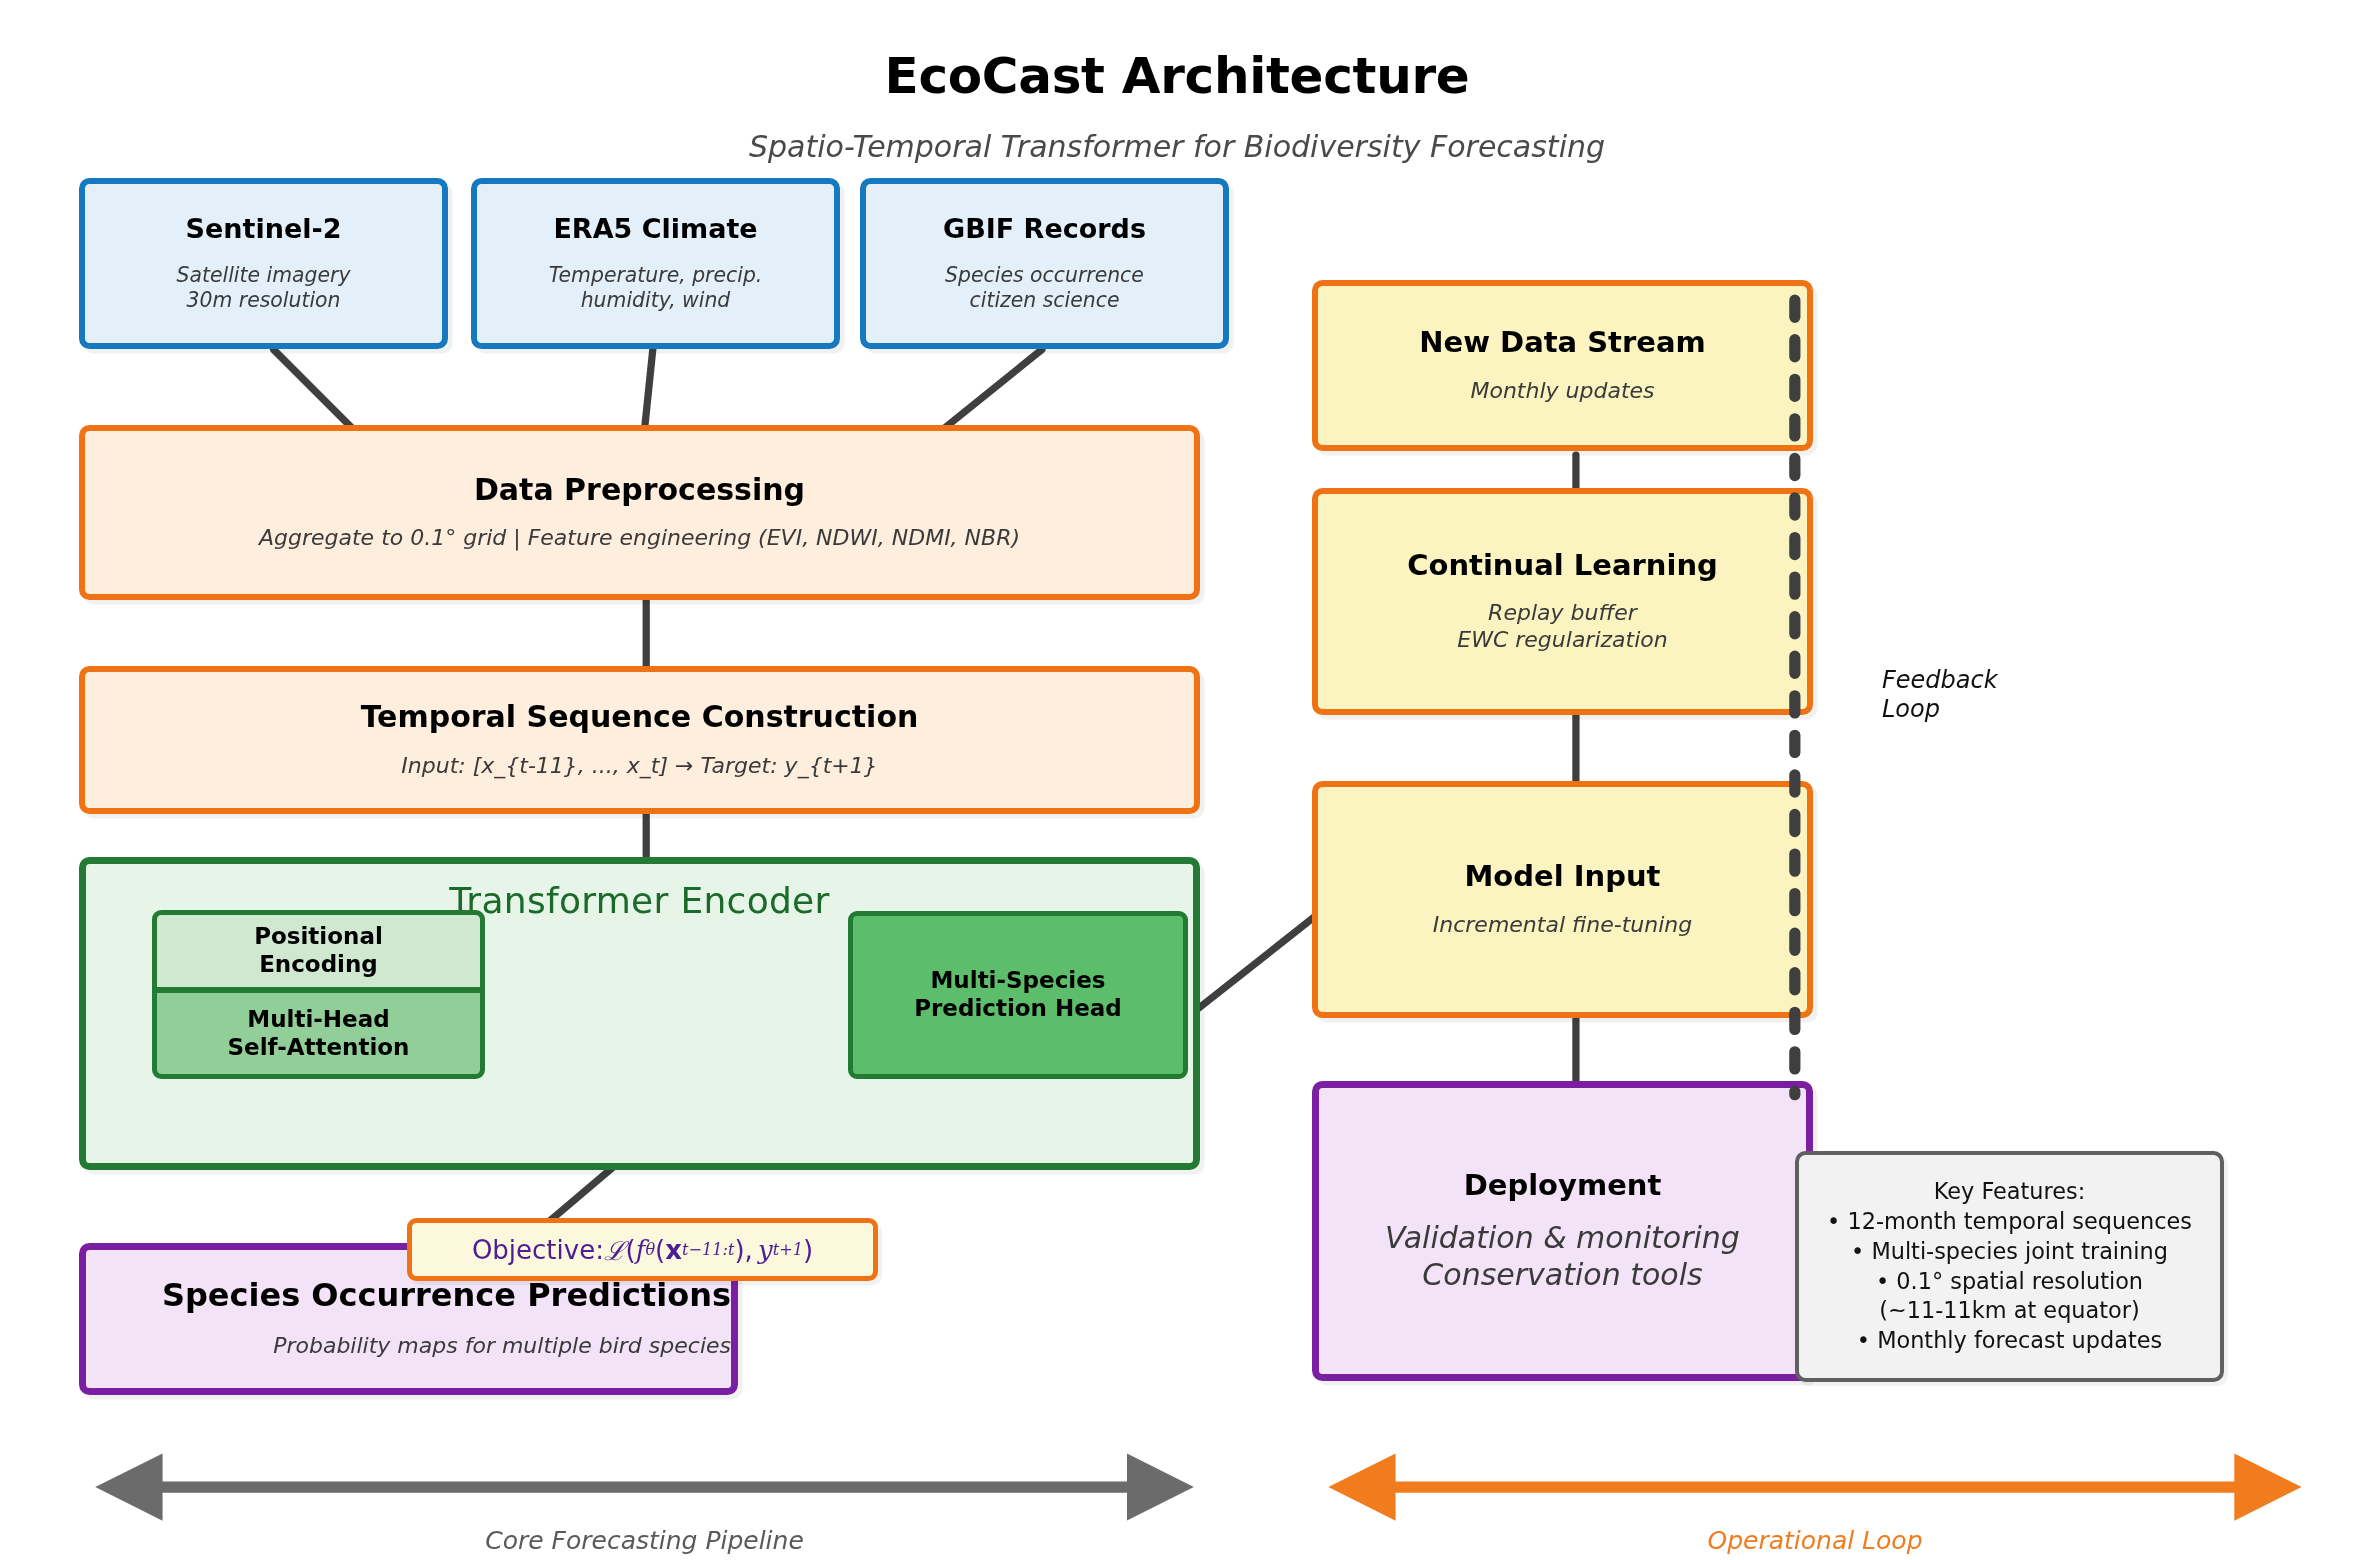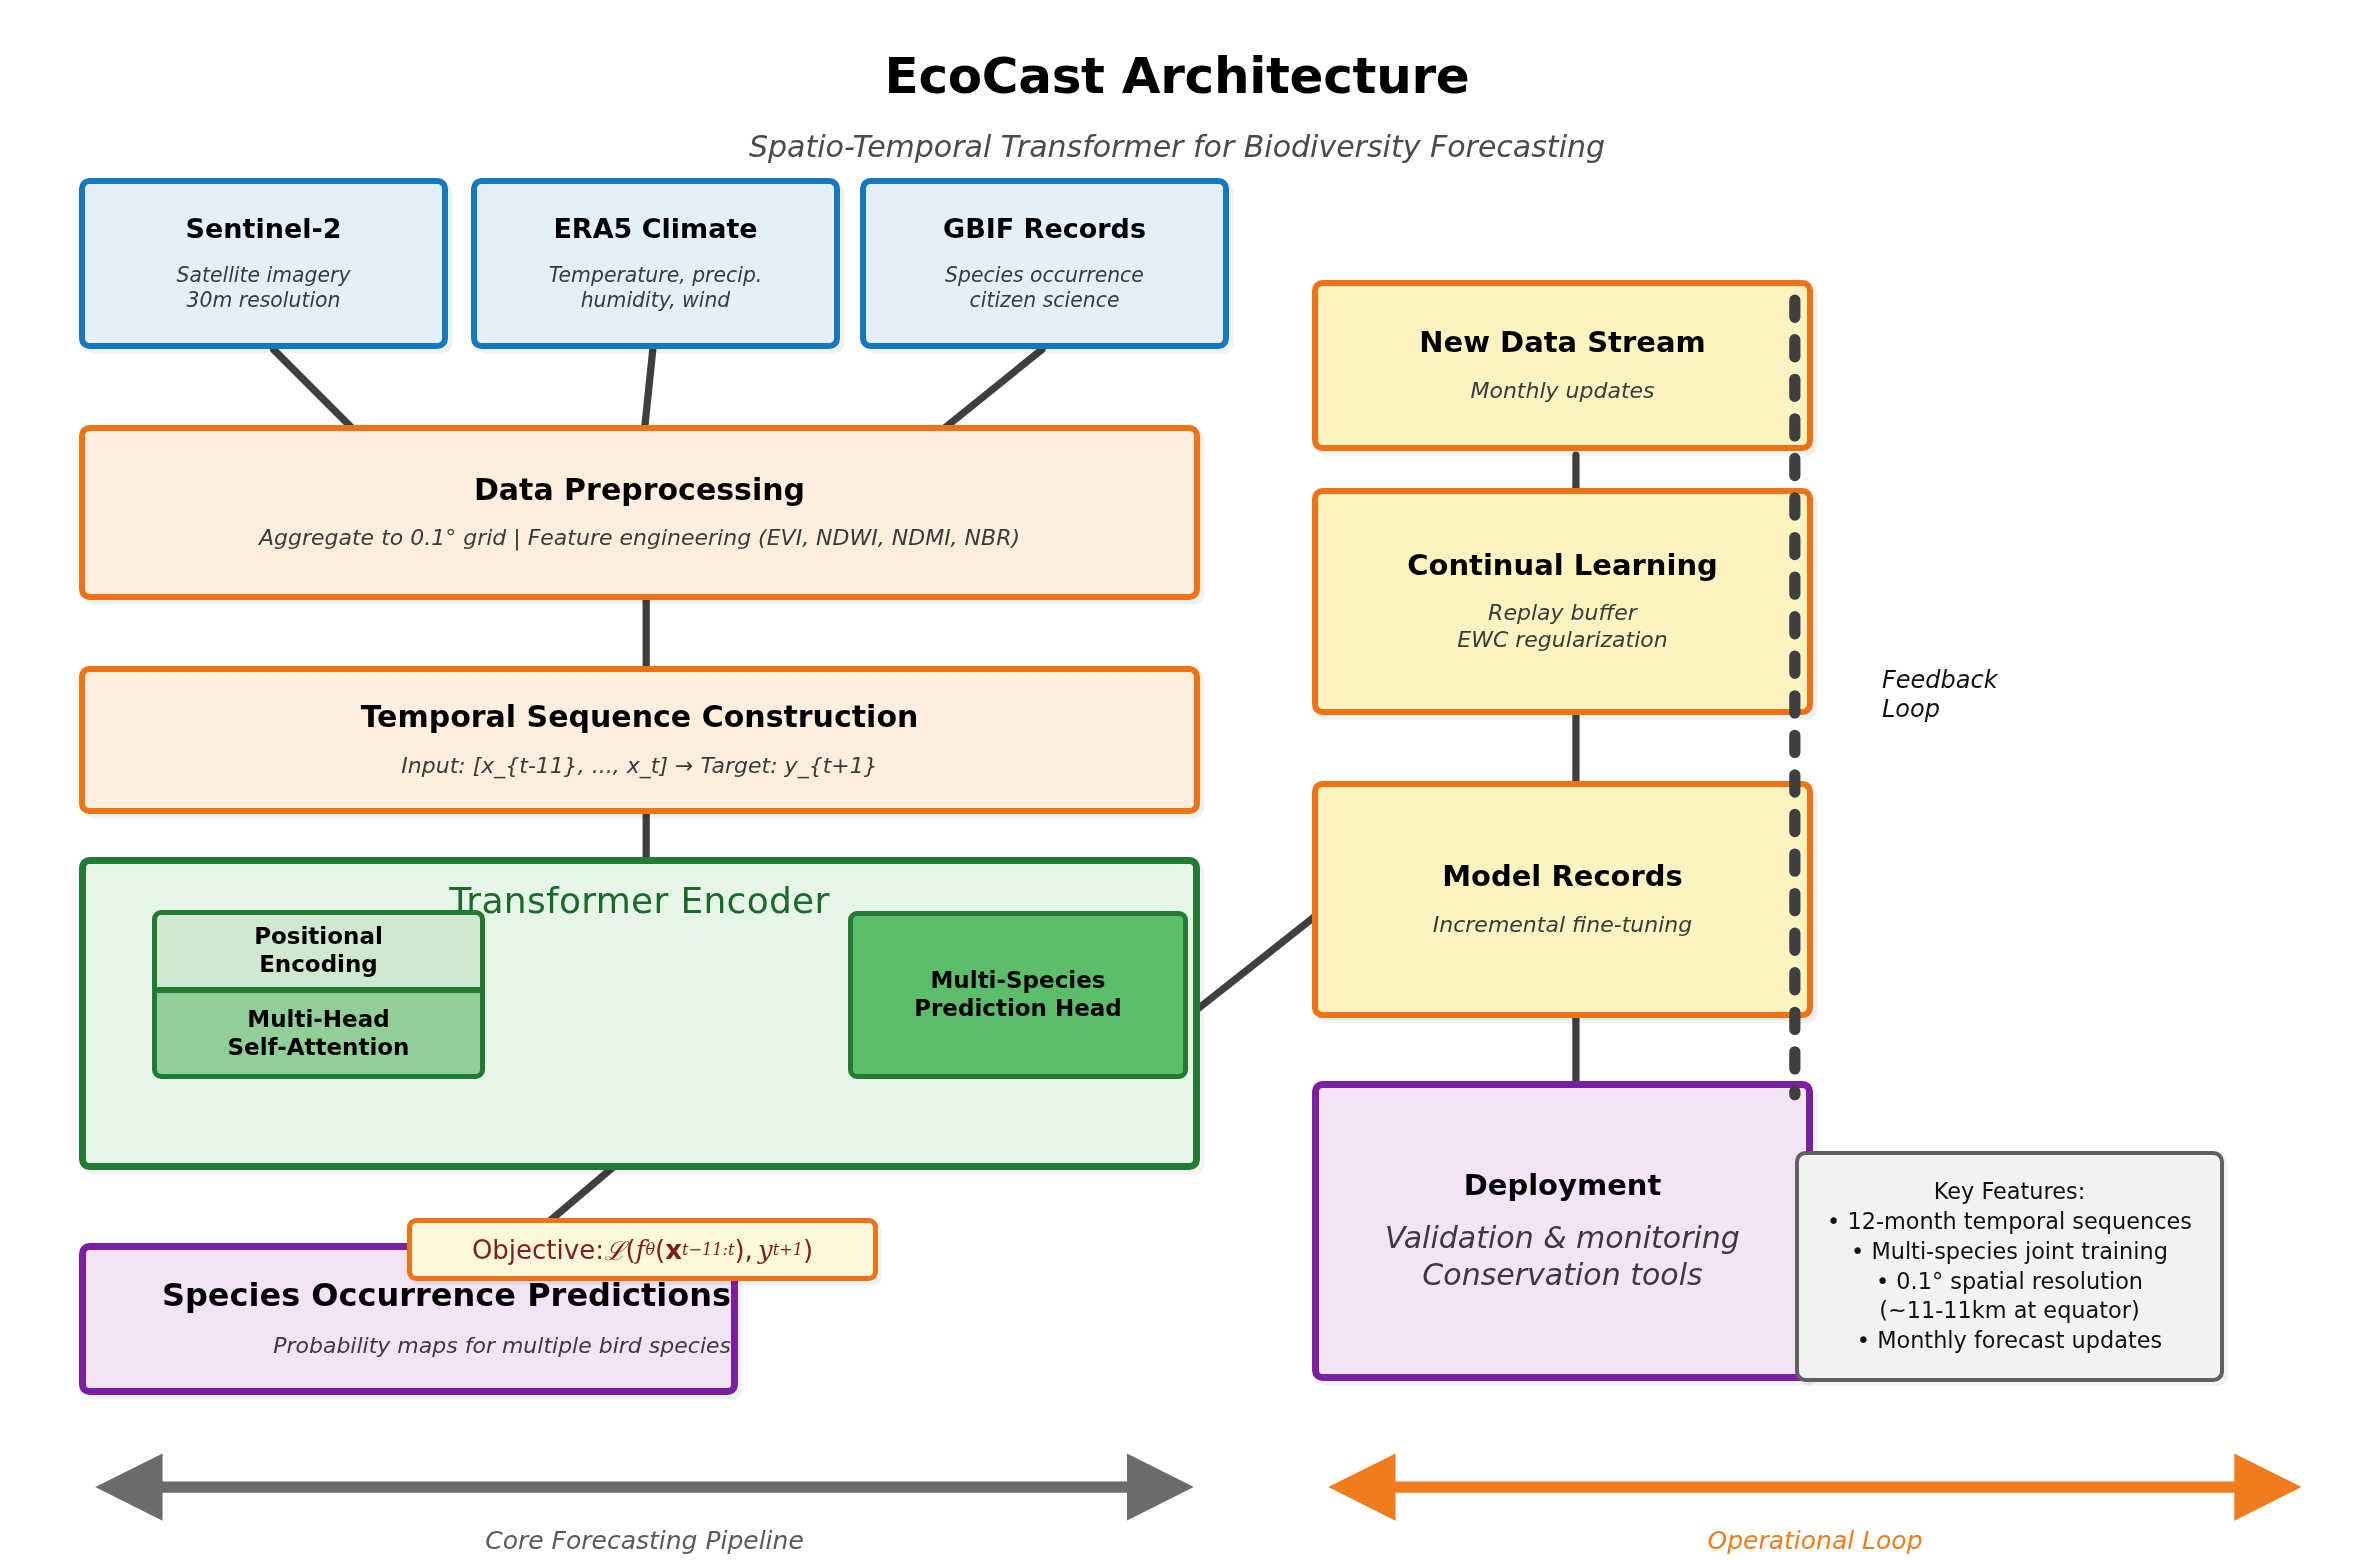--- a/index.html
+++ b/index.html
@@ -53,21 +53,21 @@
 
   
   .deploy{border:7.3px solid #7b1fa2;background:#f2e3f7;}
   .deploy .ttl{font-size:29px;}
   .deploy .sub{font-size:30px;}
 
   
   .objective{position:absolute;box-sizing:border-box;border:5.3px solid #ef7215;
              background:#fbf8dd;border-radius:9.2px;z-index:30;
              display:flex;align-items:center;justify-content:center;
-             font-size:26px;color:#7f1d1d;white-space:nowrap;padding:0 9px;
+             font-size:26px;color:#4c1d95;white-space:nowrap;padding:0 9px;
              box-shadow:4px 4px 0 rgba(0,0,0,0.05);}
   .objective .mi{font-style:italic;font-family:"DejaVu Serif",serif;}
   .objective .bx{font-weight:bold;}
   .objective sub{font-size:.62em;font-style:italic;font-family:"DejaVu Serif",serif;}
 
   
   .keyfeat{position:absolute;box-sizing:border-box;border:4.6px solid #606060;
            background:#f2f2f2;border-radius:10.5px;z-index:35;
            display:flex;flex-direction:column;align-items:center;justify-content:center;
            font-size:22.4px;color:#111;line-height:1.33;text-align:center;
@@ -186,21 +186,21 @@
     <div class="ttl">New Data Stream</div>
     <div class="sub">Monthly updates</div>
   </div>
 
   <div class="node ops" style="left:1312px;top:488px;width:501px;height:227px;">
     <div class="ttl">Continual Learning</div>
     <div class="sub">Replay buffer<br>EWC regularization</div>
   </div>
 
   <div class="node ops" style="left:1312px;top:781px;width:501px;height:237px;">
-    <div class="ttl">Model Records</div>
+    <div class="ttl">Model Input</div>
     <div class="sub">Incremental fine-tuning</div>
   </div>
 
   <div class="node deploy" style="left:1312px;top:1081px;width:501px;height:300px;">
     <div class="ttl">Deployment</div>
     <div class="sub">Validation &amp; monitoring<br>Conservation tools</div>
   </div>
 
   <div class="looplbl" style="left:1882px;top:666px;">Feedback<br>Loop</div>
 

